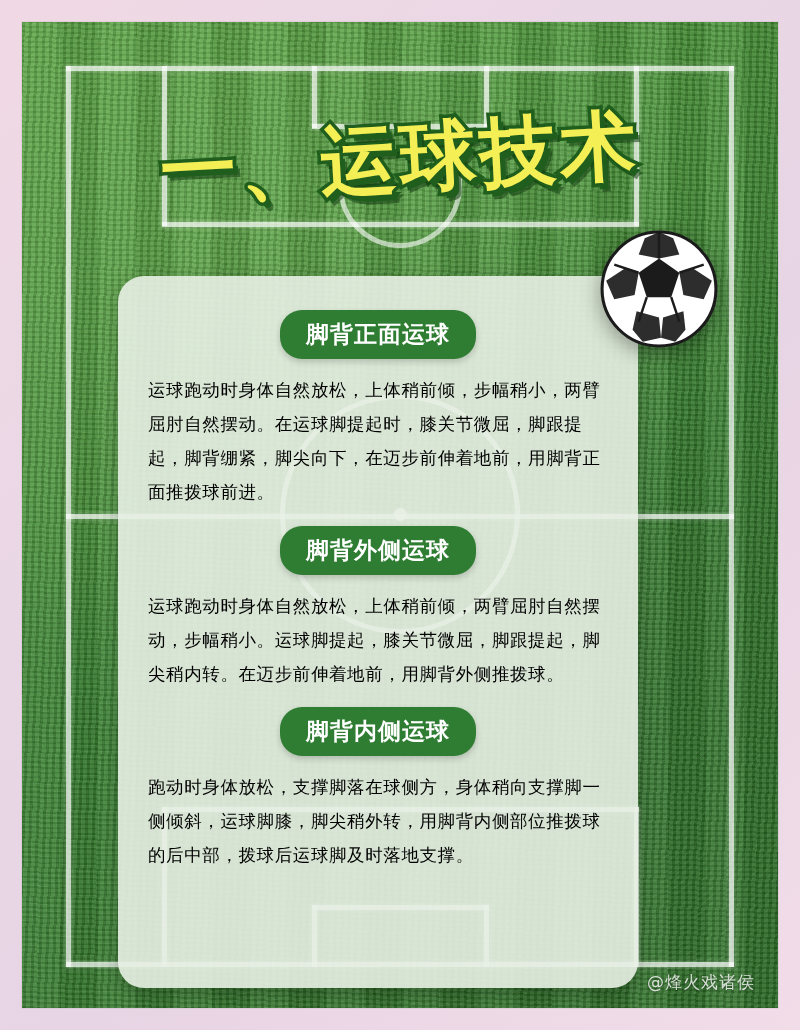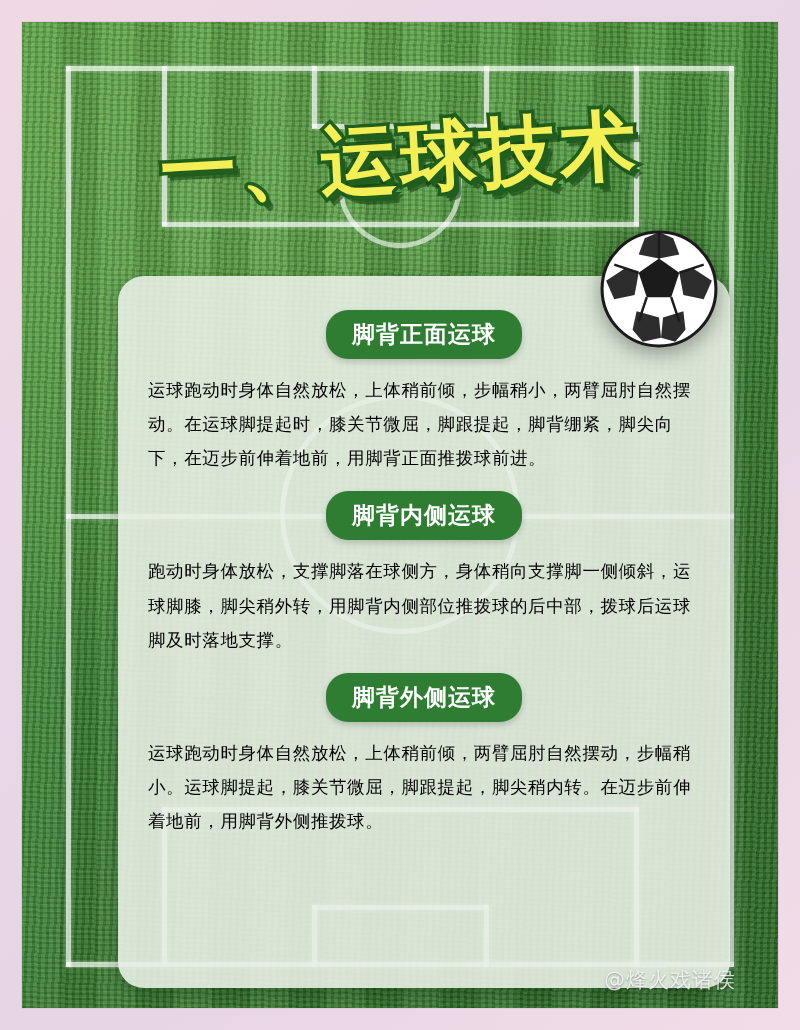--- a/index.html
+++ b/index.html
@@ -122,21 +122,21 @@
     left: 576px; top: 206px;
     width: 122px; height: 122px;
     z-index: 8;
     filter: drop-shadow(0 6px 10px rgba(0,0,0,0.35));
   }
 
   
   .panel {
     position: absolute;
     left: 96px; top: 254px;
-    width: 612px; height: 712px;
+    width: 520px; height: 712px;
     background: rgba(232,240,228,0.90);
     border-radius: 26px;
     box-shadow: 0 6px 18px rgba(0,0,0,0.22);
     padding: 34px 26px 20px 26px;
     z-index: 5;
   }
 
   .section { margin-bottom: 6px; }
   .pill {
     display: block;
@@ -159,24 +159,24 @@
     color: #000000;
     text-align: left;
     letter-spacing: 0.6px;
     margin: 0 4px 16px 4px;
   }
   .section:last-child .body-text { margin-bottom: 0; }
 
   
   .watermark {
     position: absolute;
-    right: 42px; bottom: 14px;
+    right: 23px; bottom: 14px;
     color: rgba(255,255,255,0.80);
     font-family: "DejaVu Sans", "Liberation Sans", sans-serif;
-    font-size: 21px;
+    font-size: 17px;
     letter-spacing: 1px;
     z-index: 9;
     text-shadow: 0 1px 2px rgba(0,0,0,0.35);
   }
 </style>
 </head>
 <body>
 
 <div class="poster">
 
@@ -233,27 +233,27 @@
   </svg>
 
   <div class="panel">
 
     <div class="section">
       <div class="pill">脚背正面运球</div>
       <p class="body-text">运球跑动时身体自然放松，上体稍前倾，步幅稍小，两臂屈肘自然摆动。在运球脚提起时，膝关节微屈，脚跟提起，脚背绷紧，脚尖向下，在迈步前伸着地前，用脚背正面推拨球前进。</p>
     </div>
 
     <div class="section">
+      <div class="pill">脚背外侧运球</div>
+      <p class="body-text">运球跑动时身体自然放松，上体稍前倾，两臂屈肘自然摆动，步幅稍小。运球脚提起，膝关节微屈，脚跟提起，脚尖稍内转。在迈步前伸着地前，用脚背外侧推拨球。</p>
+    </div>
+
+    <div class="section">
       <div class="pill">脚背内侧运球</div>
       <p class="body-text">跑动时身体放松，支撑脚落在球侧方，身体稍向支撑脚一侧倾斜，运球脚膝，脚尖稍外转，用脚背内侧部位推拨球的后中部，拨球后运球脚及时落地支撑。</p>
     </div>
 
-    <div class="section">
-      <div class="pill">脚背外侧运球</div>
-      <p class="body-text">运球跑动时身体自然放松，上体稍前倾，两臂屈肘自然摆动，步幅稍小。运球脚提起，膝关节微屈，脚跟提起，脚尖稍内转。在迈步前伸着地前，用脚背外侧推拨球。</p>
-    </div>
-
 
   </div>
 
   <div class="watermark">@烽火戏诸侯</div>
 
 </div>
 
 </body></html>

